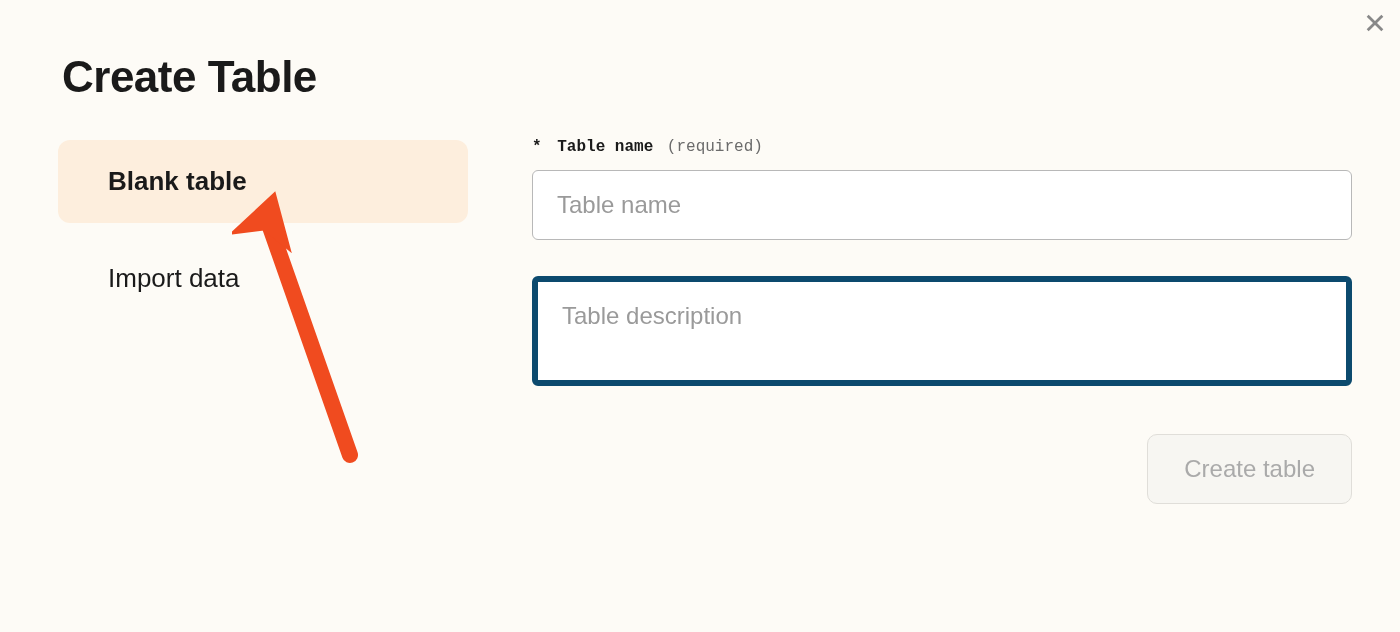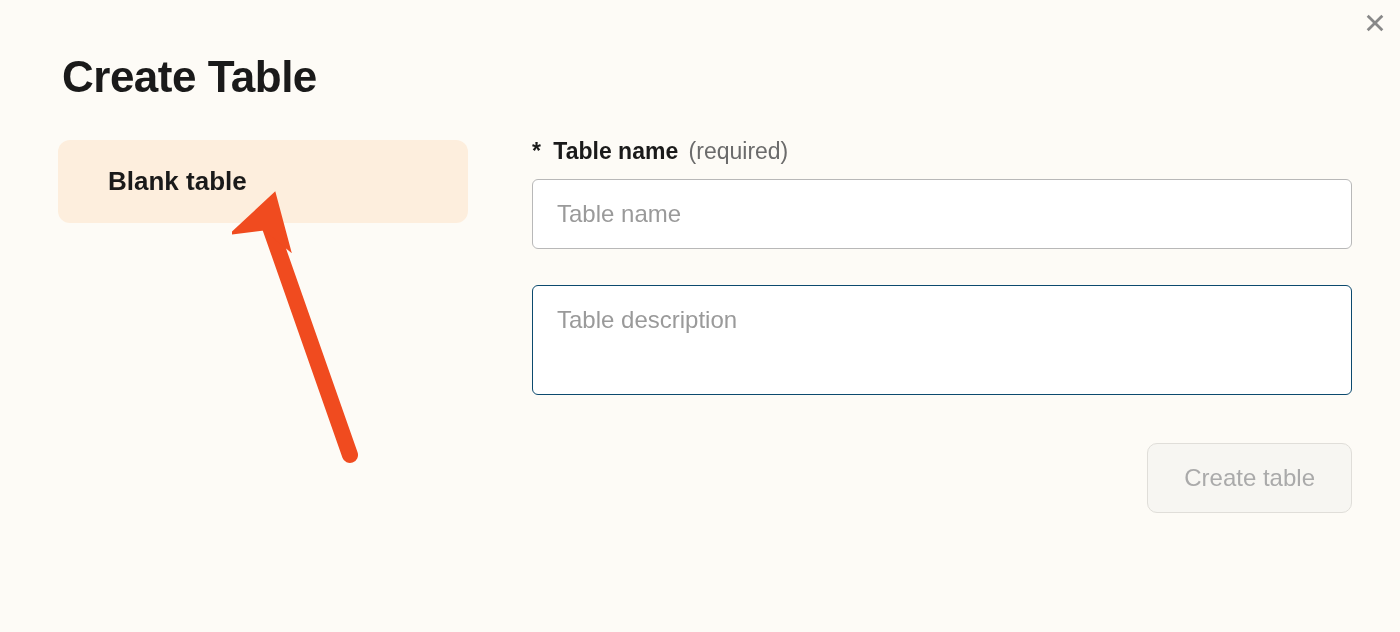--- a/index.html
+++ b/index.html
@@ -67,25 +67,26 @@
     .form-area {
       position: absolute;
       top: 138px;
       left: 532px;
       width: 820px;
     }
     .field-group {
       margin-bottom: 36px;
     }
     .field-label {
-      font-size: 23px;
+      font-size: 16px;
       color: #1a1a1a;
       font-weight: 600;
       margin-bottom: 14px;
       display: block;
+      font-family: Liberation Mono, monospace;
     }
     .field-label .asterisk {
       font-weight: 600;
       margin-right: 6px;
     }
     .field-label .bold-label {
       font-weight: 600;
     }
     .field-label .hint {
       font-weight: 400;
@@ -102,21 +103,21 @@
       color: #1a1a1a;
       font-family: inherit;
     }
     .text-input::placeholder {
       color: #9a9a9a;
     }
     .textarea-input {
       width: 100%;
       padding: 20px 24px;
       font-size: 24px;
-      border: 1px solid #0c4a6e;
+      border: 6px solid #0c4a6e;
       border-radius: 6px;
       background: #fff;
       color: #1a1a1a;
       font-family: inherit;
       height: 110px;
       resize: none;
     }
     .textarea-input::placeholder {
       color: #9a9a9a;
     }
@@ -155,20 +156,23 @@
     <line x1="4" y1="4" x2="20" y2="20"></line>
     <line x1="20" y1="4" x2="4" y2="20"></line>
   </svg>
 </button>
 
 <h1 class="title">Create Table</h1>
 
 <nav class="sidebar">
   <div class="sidebar-item active">
     <span>Blank table</span>
+  </div>
+  <div class="sidebar-item">
+    <span>Import data</span>
   </div>
 </nav>
 
 <div class="form-area">
   <div class="field-group">
     <label class="field-label">
       <span class="asterisk">*</span>
       <span class="bold-label">Table name</span>
       <span class="hint">(required)</span>
     </label>

